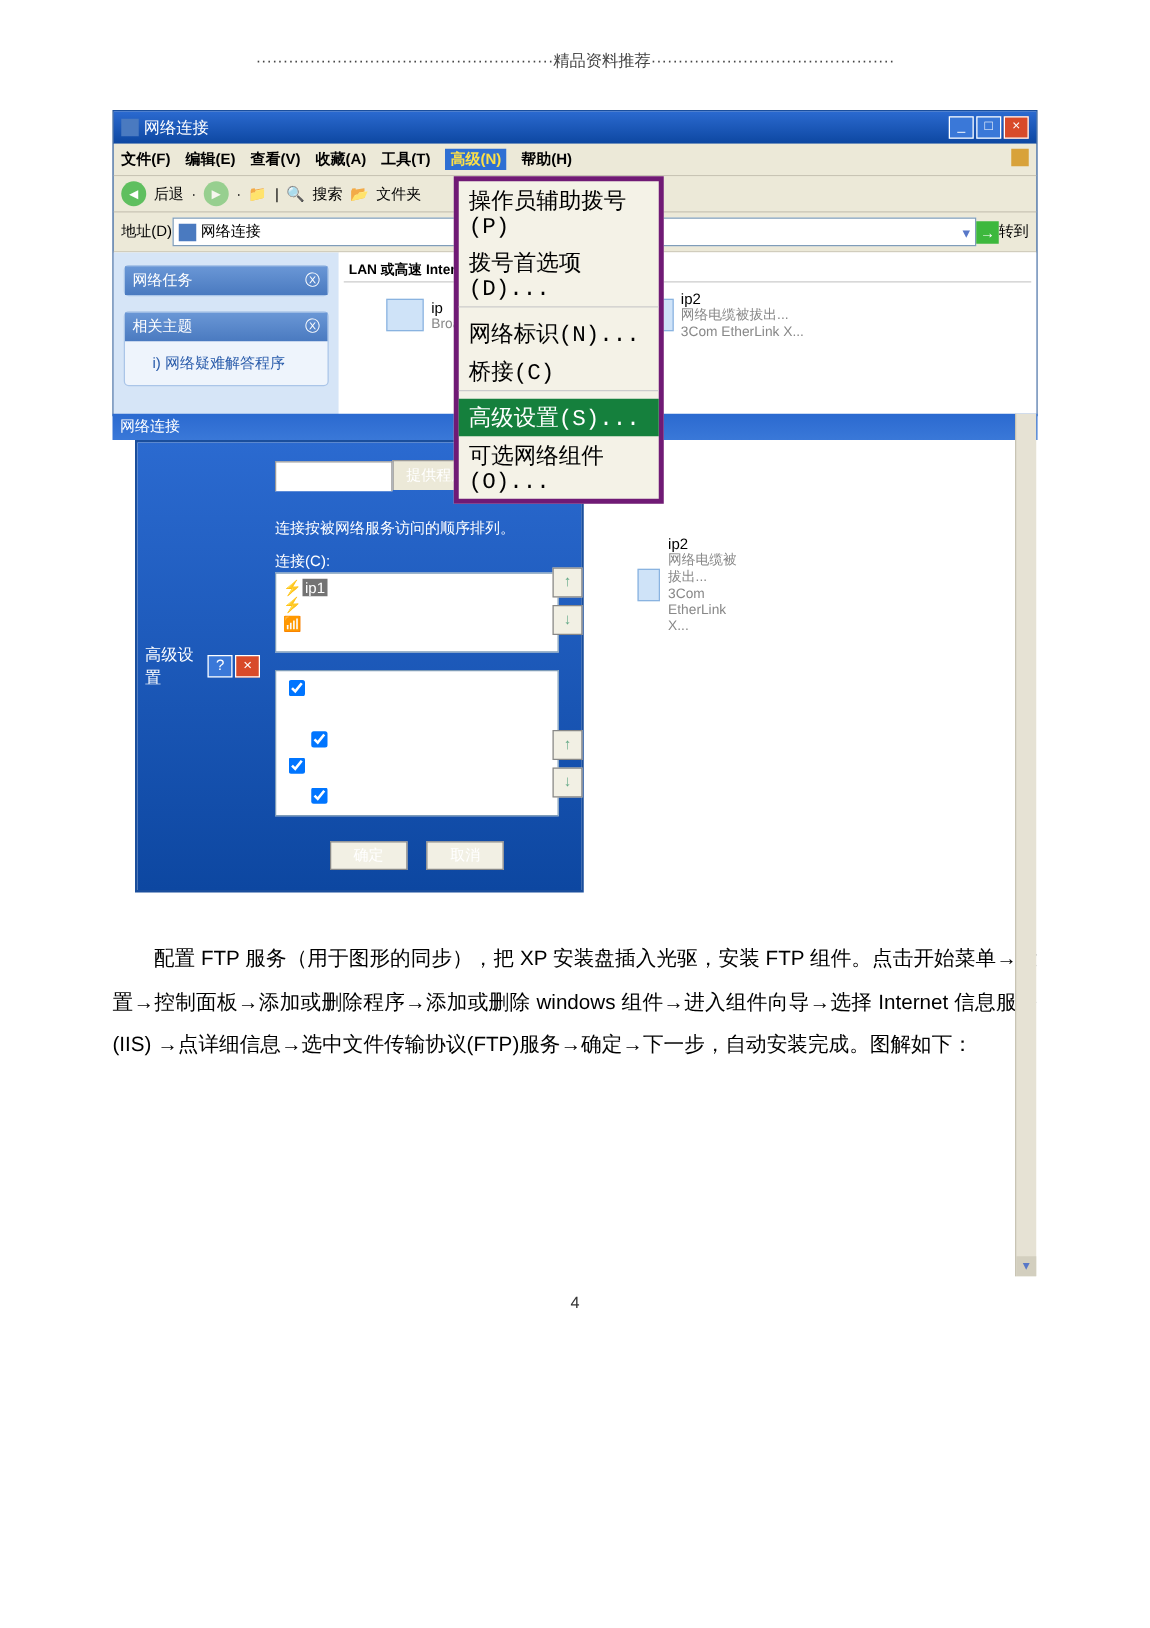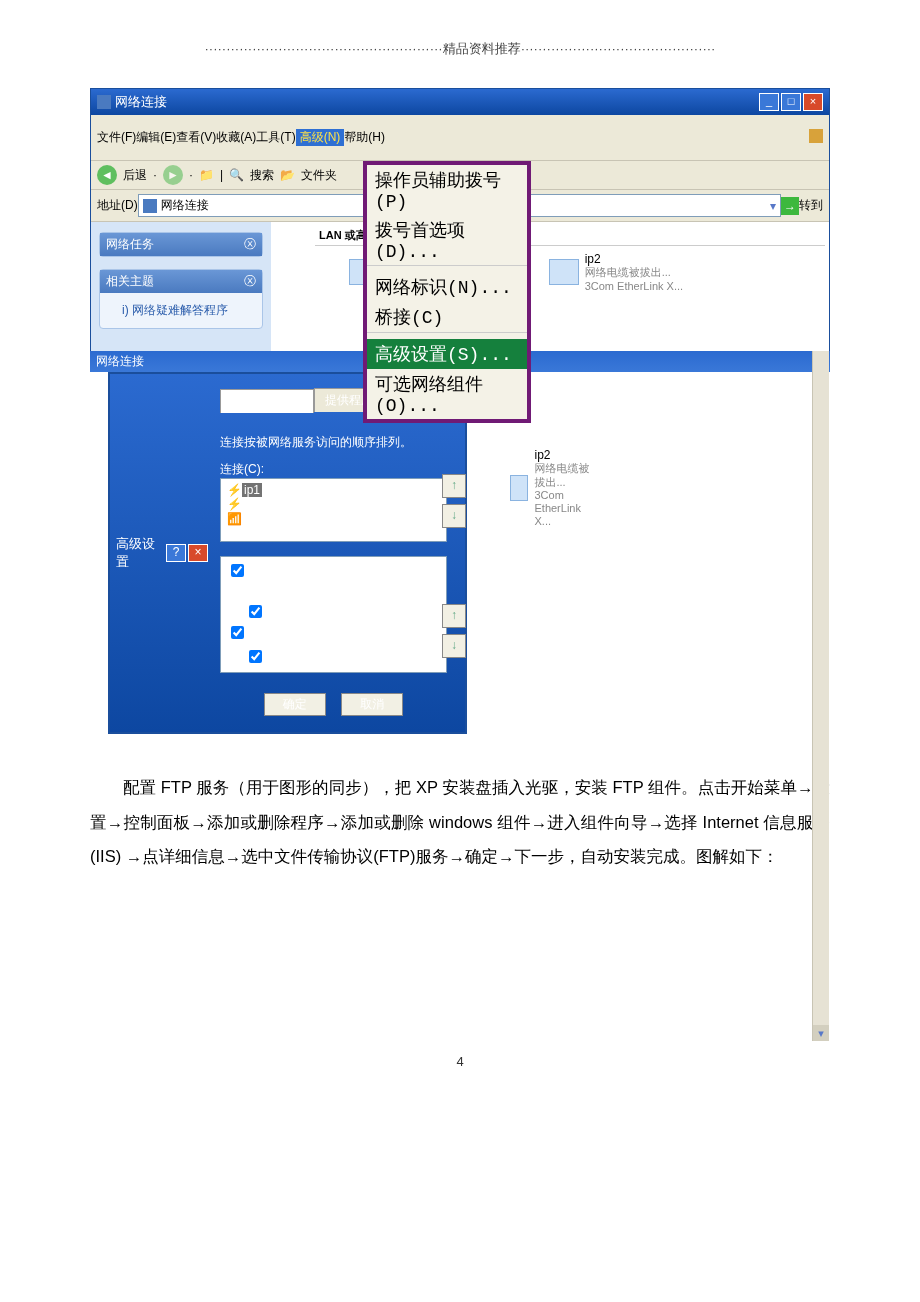--- a/index.html
+++ b/index.html
@@ -38,24 +38,26 @@
   .titlebar .left { display: flex; align-items: center; gap: 4px; }
   .winbtns { display: flex; gap: 2px; }
   .winbtn {
     width: 18px; height: 16px; border: 1px solid #fff;
     font-size: 11px; text-align: center; line-height: 14px;
     color: #fff; background: #3a78d8;
   }
   .winbtn.close { background: #d84a2a; }
   .menubar {
     background: #ece9d8;
-    padding: 14px 6px;
+    padding: 4px 6px;
     font-size: 12px;
     display: flex;
+    gap: 12px;
     border-bottom: 1px solid #c8c4b4;
+    font-weight: bold;
   }
   .menuitem.highlight { background: #2e6fd3; color: #fde047; padding: 0 4px; }
   .toolbar {
     background: #ece9d8;
     padding: 4px 6px;
     font-size: 12px;
     display: flex;
     align-items: center;
     gap: 6px;
     border-bottom: 1px solid #c8c4b4;
@@ -99,21 +101,20 @@
   }
   .go-btn {
     width: 18px; height: 18px; background: #3db83d; color: #fff;
     display: inline-flex; align-items: center; justify-content: center;
     font-size: 12px;
   }
   .content {
     display: flex;
     background: #fff;
     min-height: 130px;
-    gap: 40px;
   }
   .sidepanel {
     width: 180px;
     background: #d6e5f7;
     padding: 10px 8px;
     font-size: 12px;
     box-sizing: border-box;
   }
   .panel-box {
     background: #eef4fc;

